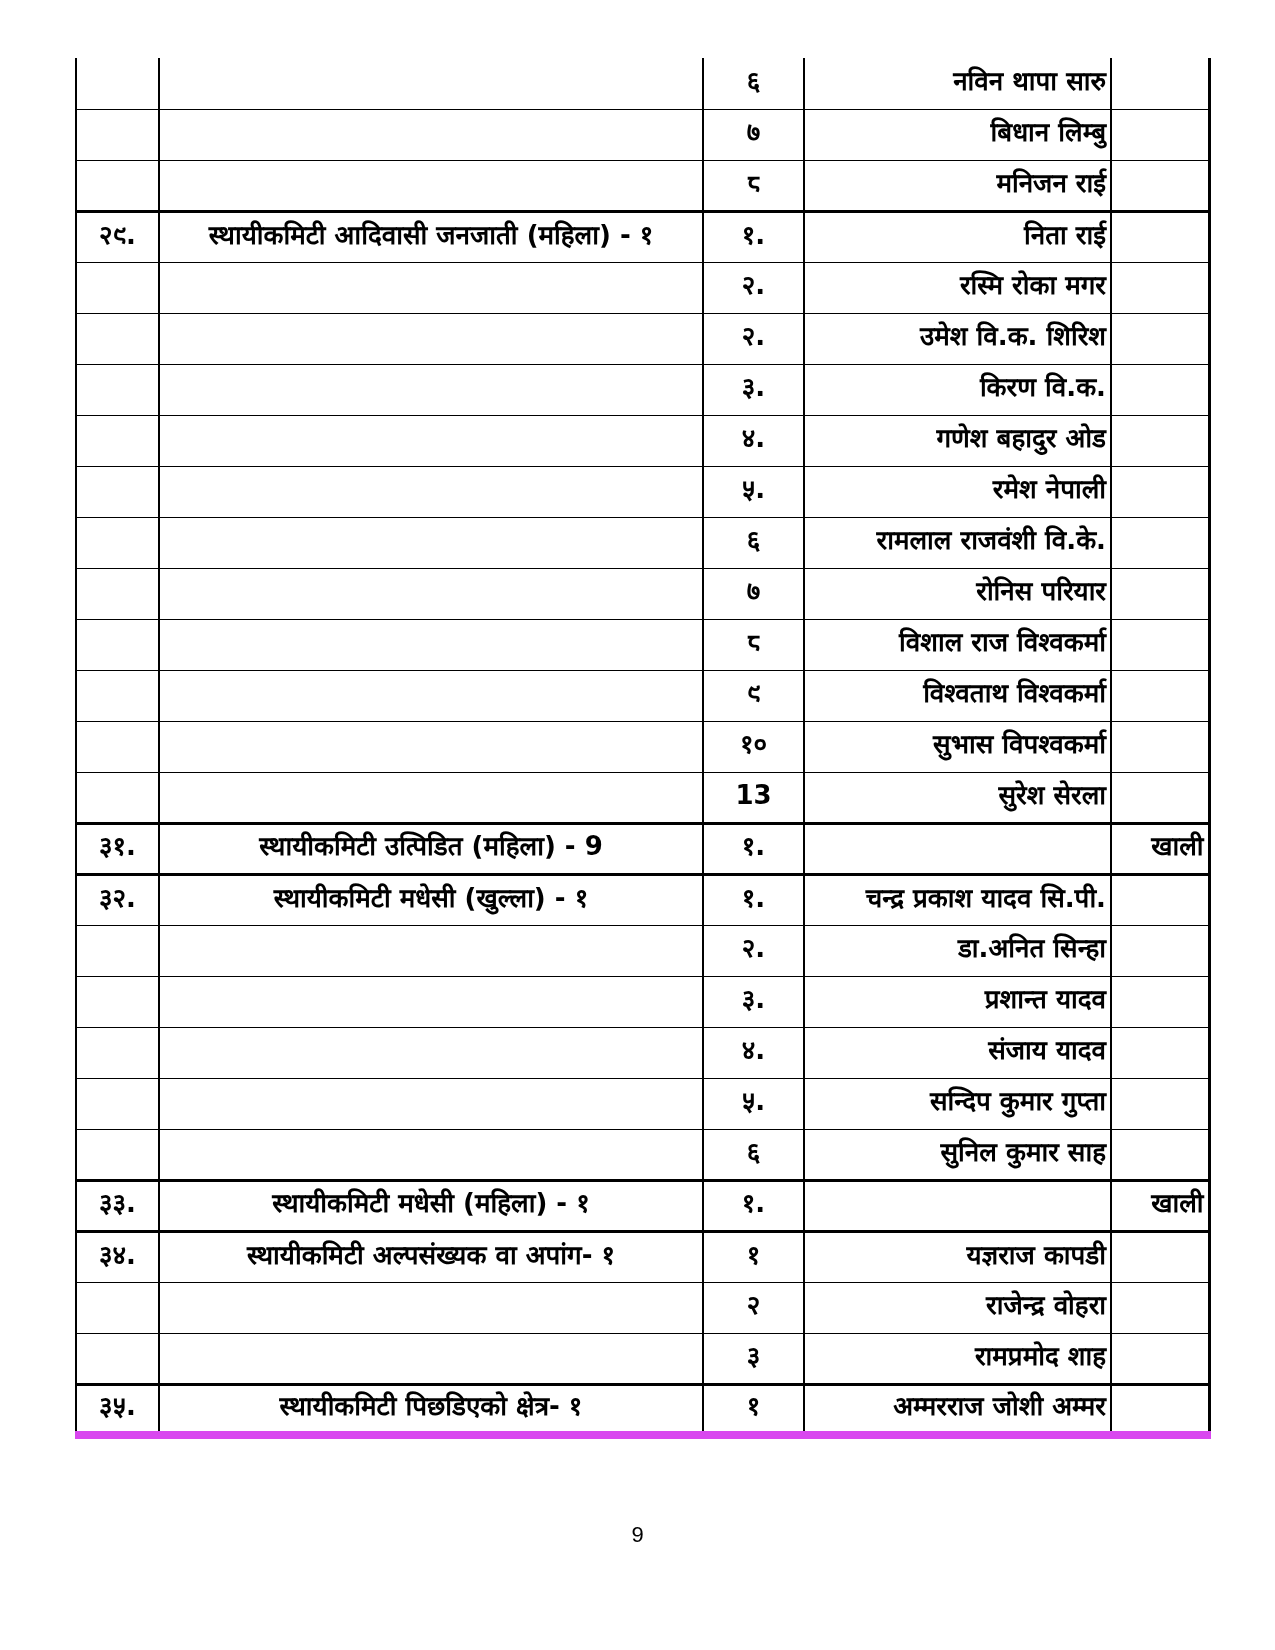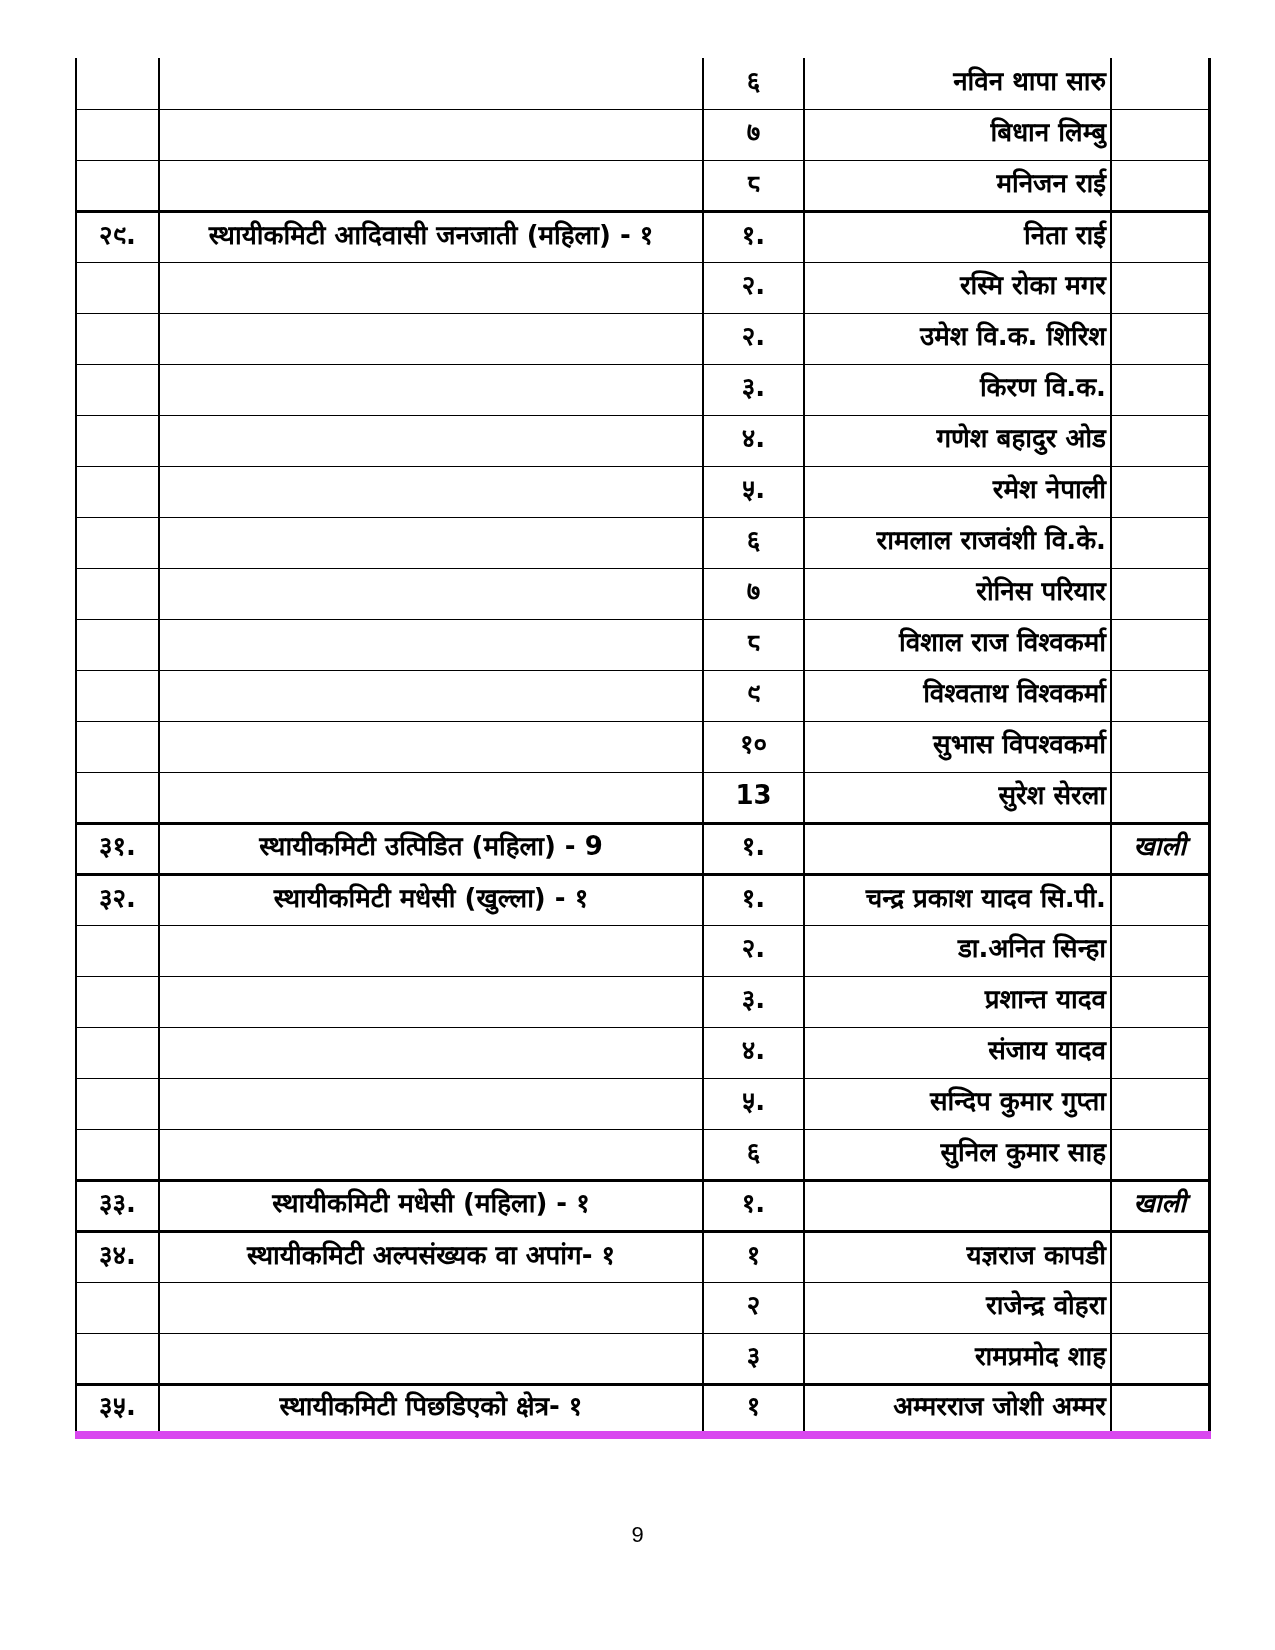--- a/index.html
+++ b/index.html
@@ -35,21 +35,21 @@
     white-space: nowrap;
     line-height: 1.1;
   }
   table.roster tr td:last-child { border-right: 3px solid #000; }
   table.roster tr:last-child td { border-bottom: 8px solid #d946ef; }
   table.roster tr.section-start td { border-top: 3px solid #000; }
   td.c-serial { text-align: center; }
   td.c-committee { padding-left: 10px; text-align: center; }
   td.c-num { text-align: center; }
   td.c-name { padding-left: 14px; text-align: right; }
-  td.c-status { padding-left: 14px; text-align: center; font-style: italic; }
+  td.c-status { padding-left: 14px; text-align: right; }
   .page-footer {
     position: absolute;
     left: 0;
     top: 1522px;
     width: 100%;
     text-align: center;
     font-family: "Liberation Sans", sans-serif;
     font-size: 22px;
     font-weight: normal;
     color: #000;

